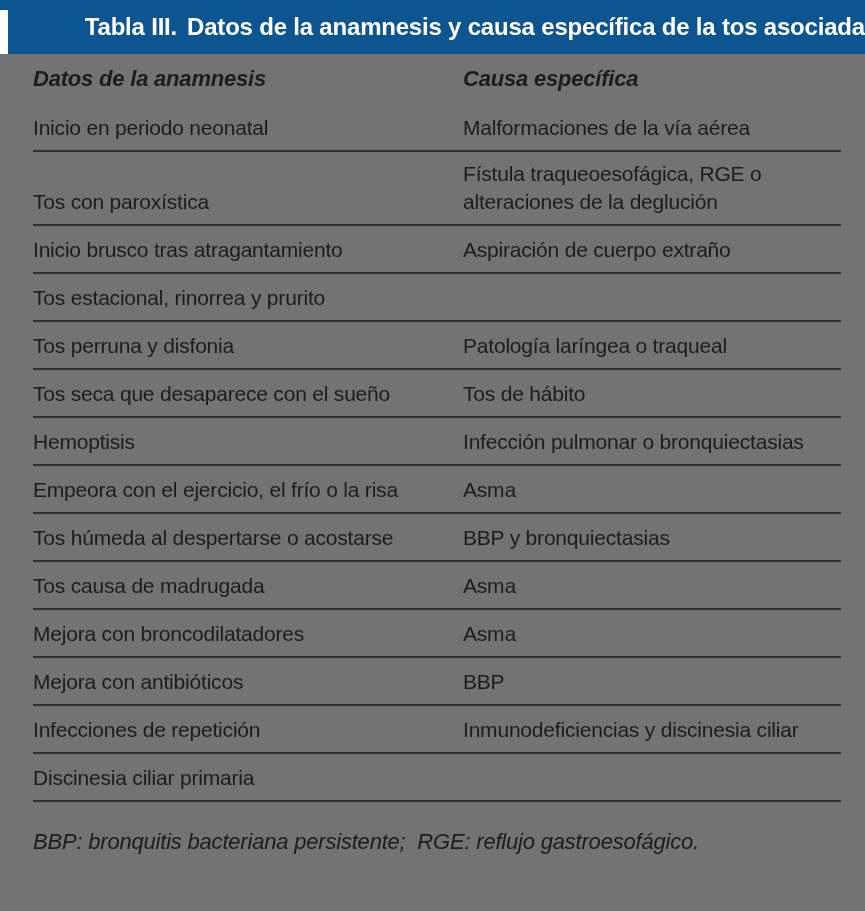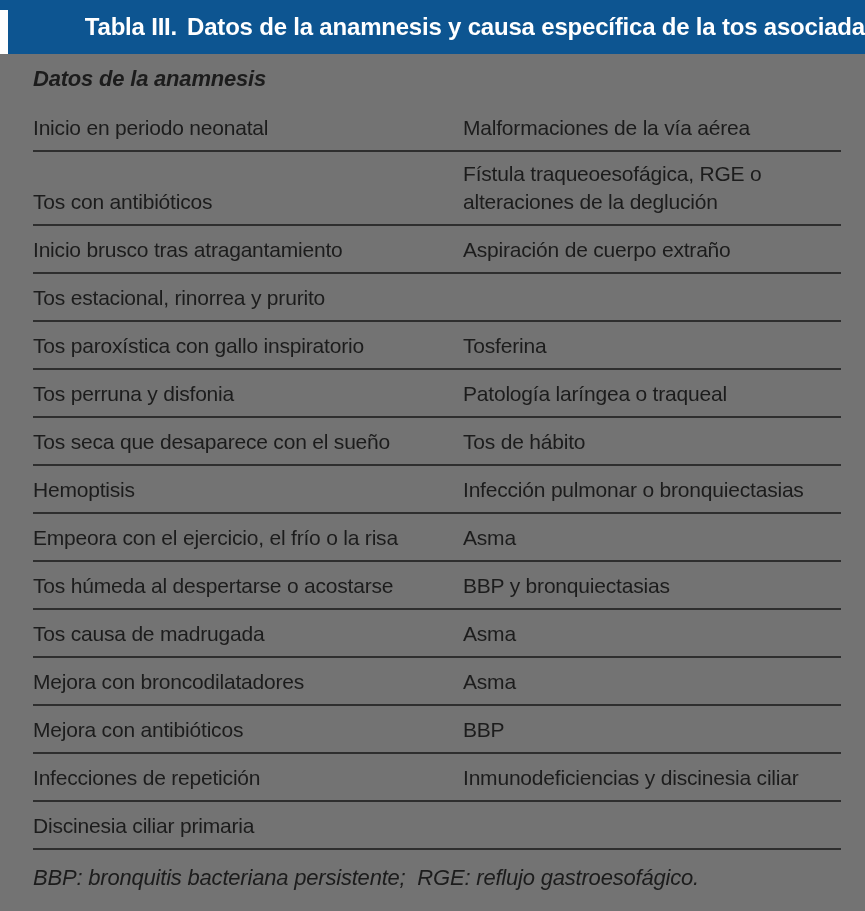--- a/index.html
+++ b/index.html
@@ -66,58 +66,56 @@
     letter-spacing: -0.2px;
   }
   .cell-1 { width: 430px; flex: 0 0 430px; padding-right: 12px; box-sizing: border-box; }
   .cell-2 { flex: 1; }
   .footnote {
     padding-top: 15px;
     font-size: 22px;
     font-style: italic;
     letter-spacing: -0.2px;
     white-space: pre-wrap;
+    margin-top: 12px;
   }
 </style>
 </head>
 <body>
 
 <div class="page">
 
   <div class="title-bar">
     <div class="title">
       <span class="title-label">Tabla III.</span><span>Datos de la anamnesis y causa específica de la tos asociada</span>
     </div>
   </div>
   <div class="notch"></div>
 
   <div class="body">
 
     <div class="colheads">
       <div class="cell-1">Datos de la anamnesis</div>
+      <div class="cell-2">Causa específica</div>
     </div>
 
     <div class="row">
       <div class="cell-1">Inicio en periodo neonatal</div>
       <div class="cell-2">Malformaciones de la vía aérea</div>
     </div>
     <div class="row">
-      <div class="cell-1">Tos con antibióticos</div>
+      <div class="cell-1">Tos con paroxística</div>
       <div class="cell-2">Fístula traqueoesofágica, RGE o alteraciones de la deglución</div>
     </div>
     <div class="row">
       <div class="cell-1">Inicio brusco tras atragantamiento</div>
       <div class="cell-2">Aspiración de cuerpo extraño</div>
     </div>
     <div class="row">
       <div class="cell-1">Tos estacional, rinorrea y prurito</div>
-    </div>
-    <div class="row">
-      <div class="cell-1">Tos paroxística con gallo inspiratorio</div>
-      <div class="cell-2">Tosferina</div>
     </div>
     <div class="row">
       <div class="cell-1">Tos perruna y disfonia</div>
       <div class="cell-2">Patología laríngea o traqueal</div>
     </div>
     <div class="row">
       <div class="cell-1">Tos seca que desaparece con el sueño</div>
       <div class="cell-2">Tos de hábito</div>
     </div>
     <div class="row">

